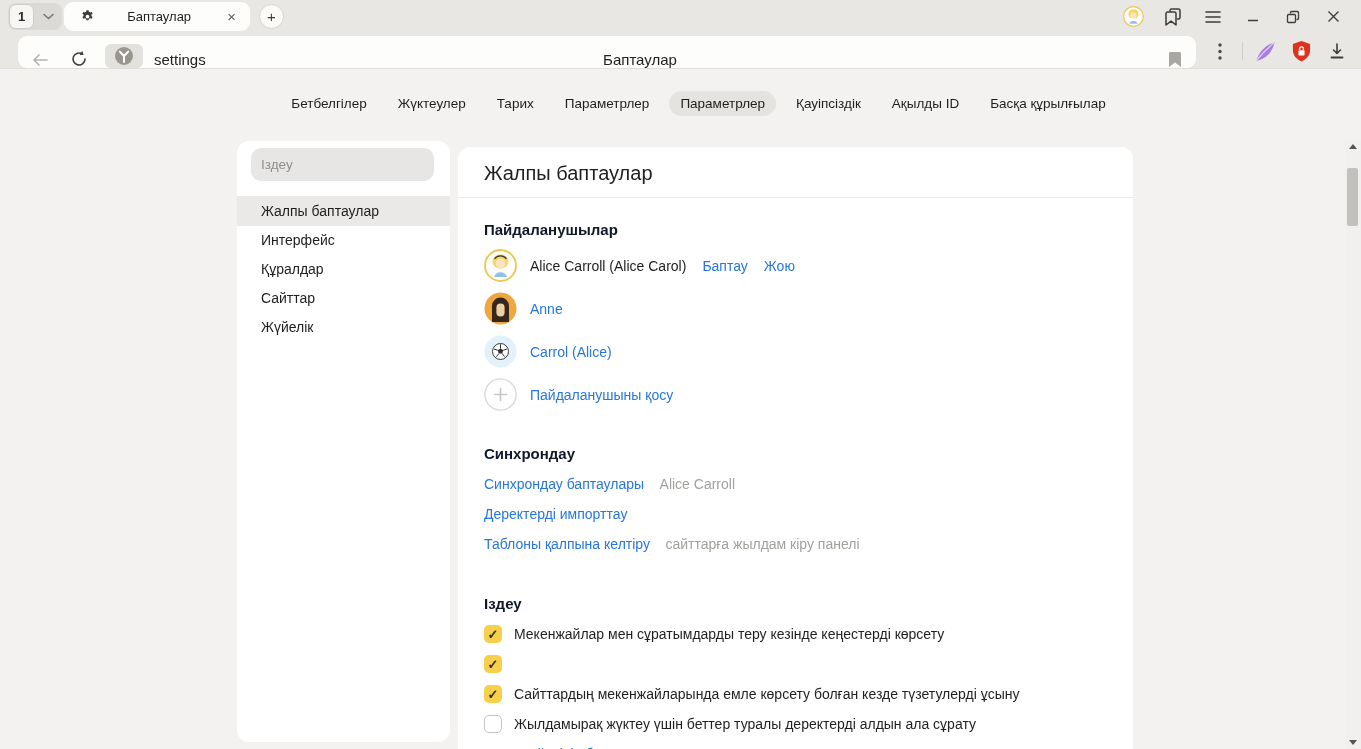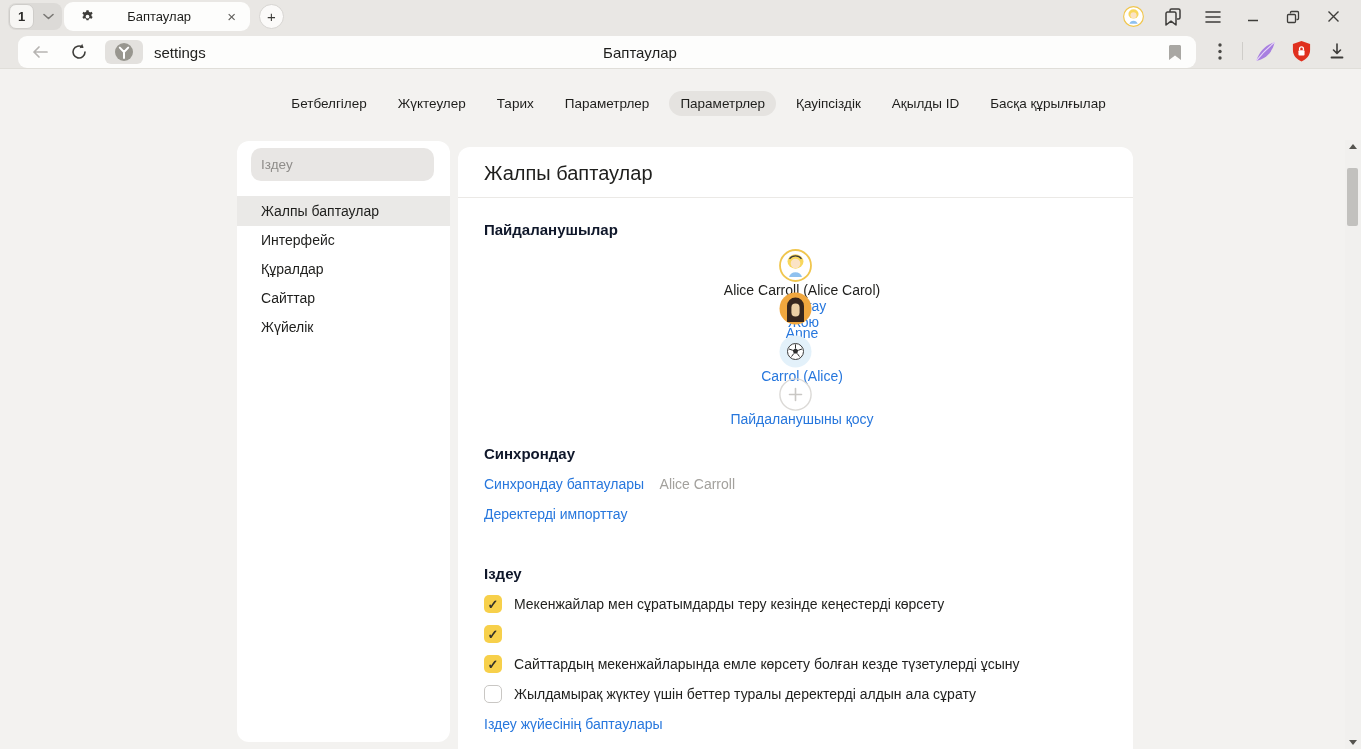--- a/index.html
+++ b/index.html
@@ -13,21 +13,21 @@
   .counterchev { flex:1; display:flex; justify-content:center; }
   .tab { position:absolute; left:64px; top:2px; width:186px; height:29px; background:#fdfdfc; border-radius:9px; display:flex; align-items:center; padding:0 10px 0 16px; }
   .tab-title { flex:1; text-align:center; font-size:13px; color:#1e1e1c; white-space:nowrap; overflow:hidden; }
   .tab-close { font-size:15px; color:#5f5e5b; line-height:1; padding:2px 4px; cursor:pointer; }
   .newtab { position:absolute; left:259px; top:4px; width:25px; height:25px; border-radius:50%; background:#fbfaf9; border:1px solid #d7d5d2; display:flex; align-items:center; justify-content:center; font-size:15px; color:#3e3d3a; cursor:pointer; }
   .strip-icons { position:absolute; right:8px; top:0; height:33px; display:flex; align-items:center; }
   .strip-icons > div { width:40px; display:flex; justify-content:center; align-items:center; cursor:pointer; }
 
   
   .addressrow { position:absolute; top:33px; left:0; right:0; height:36px; background:#e9e7e4; border-bottom:1px solid #e0ded9; }
-  .addressbar { position:absolute; left:18px; top:3px; width:1178px; height:32px; background:#fdfdfc; border-radius:9px; display:flex; align-items:center; }
+  .addressbar { position:absolute; left:18px; top:3px; width:1178px; height:32px; background:#fdfdfc; border-radius:9px; display:flex; align-items:flex-end; }
   .ab-back { margin-left:13px; display:flex; cursor:pointer; }
   .ab-reload { margin-left:21px; display:flex; cursor:pointer; }
   .favpill { margin-left:17px; width:38px; height:24px; background:#e3e1de; border-radius:6px; display:flex; align-items:center; justify-content:center; }
   .ab-url { margin-left:11px; font-size:15px; color:#222220; }
   .ab-title { position:absolute; left:622px; transform:translateX(-50%); font-size:15px; color:#1e1e1c; white-space:nowrap; }
   .ab-bookmark { position:absolute; right:14px; display:flex; cursor:pointer; }
   .addr-icons { position:absolute; right:6px; top:3px; height:30px; display:flex; align-items:center; }
   .addr-icons .ic { width:36px; display:flex; justify-content:center; align-items:center; cursor:pointer; }
   .vdivider { width:1px; height:18px; background:#cfcdc9; margin:0 4px; }
 
@@ -41,21 +41,21 @@
   .search-input { position:absolute; left:14px; top:7px; width:183px; height:33px; background:#e8e6e4; border:none; border-radius:10px; padding:0 10px; font-family:"Liberation Sans",sans-serif; font-size:13.5px; color:#1e1e1c; outline:none; }
   .search-input::placeholder { color:#8f8d8a; }
   .menu { position:absolute; top:55px; left:0; width:100%; }
   .menu-item { height:29px; line-height:29px; padding-left:24px; font-size:14px; color:#1e1e1c; cursor:pointer; white-space:nowrap; }
   .menu-item.selected { background:#eae9e7; height:30px; line-height:30px; }
 
   .main-card { position:absolute; left:458px; top:77px; width:675px; height:700px; background:#ffffff; border-radius:12px 12px 0 0; padding:0 26px; }
   .card-title { margin-top:13px; font-size:20px; font-weight:400; color:#1f1f1d; line-height:26px; }
   .hdivider { height:1px; background:#ebe9e6; margin:11px -26px 0; }
   .section-h { margin-top:23px; font-size:15px; font-weight:bold; color:#0f172a; line-height:18px; }
-  .user-row { display:flex; align-items:center; height:33px; margin-top:10px;flex-direction:column; }
+  .user-row { display:flex; align-items:center; height:33px; margin-top:10px; }
   .user-name { margin-left:13px; font-size:14px; color:#1f1f1d; }
   .link { color:#2777dd; font-size:14px; text-decoration:none; cursor:pointer; }
   .user-action { margin-left:16px; }
   .sync-row { margin-top:12px; line-height:17px; }
   .note { color:#a3a19d; font-size:14px; margin-left:11px; }
   .check-row { margin-top:12px; height:18px; display:flex; align-items:center; }
   .checkbox { width:18px; height:18px; border-radius:5px; background:#fff; border:1.5px solid #c9c7c4; display:flex; align-items:center; justify-content:center; cursor:pointer; flex:none; }
   .checkbox .check { display:none; color:#33312a; font-size:13px; font-weight:bold; line-height:1; }
   .checkbox.checked { background:#f7d04b; border:none; }
   .checkbox.checked .check { display:block; }
@@ -275,20 +275,24 @@
 
     <div class="section-h" style="margin-top:34px;">Синхрондау</div>
 
     <div class="sync-row">
       <a class="link">Синхрондау баптаулары</a>
       <span class="note">Alice Carroll</span>
     </div>
     <div class="sync-row">
       <a class="link">Деректерді импорттау</a>
     </div>
+    <div class="sync-row">
+      <a class="link">Таблоны қалпына келтіру</a>
+      <span class="note">сайттарға жылдам кіру панелі</span>
+    </div>
 
     <div class="section-h" style="margin-top:42px;">Іздеу</div>
 
     <div class="check-row">
       <span class="checkbox checked">
           <span class="check">✓</span>
         </span>
       <span class="check-label">Мекенжайлар мен сұратымдарды теру кезінде кеңестерді көрсету</span>
     </div>
     <div class="check-row">

